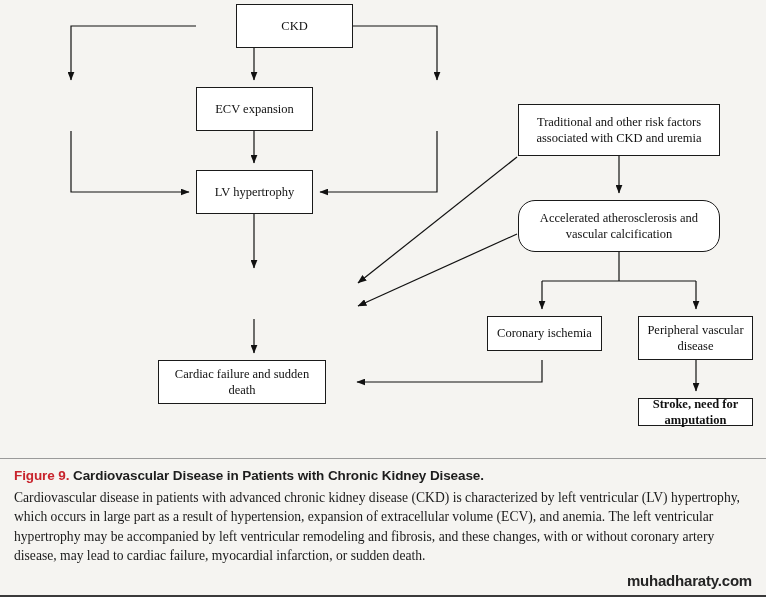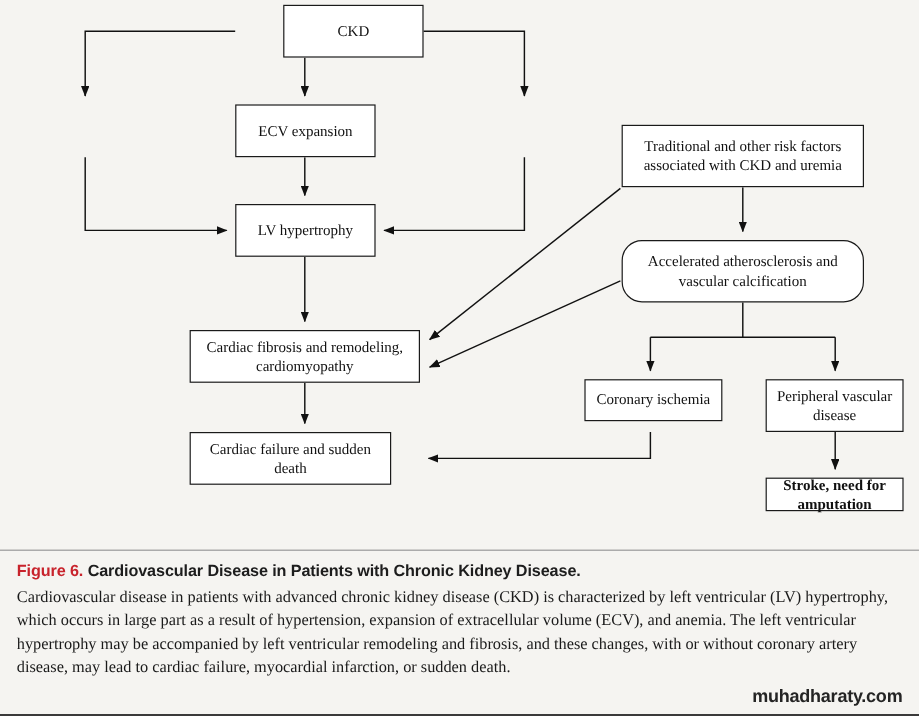--- a/index.html
+++ b/index.html
@@ -156,23 +156,20 @@
     </div>
 
     <div class="node" style="left:196px; top:170px; width:117px; height:44px;">
       <span>LV hypertrophy</span>
     </div>
 
     <div class="node" style="left:518px; top:200px; width:202px; height:52px;border-radius:17px;">
       <span>Accelerated atherosclerosis and vascular calcification</span>
     </div>
 
-    <div class="node" style="left:158px; top:275px; width:192px; height:44px;">
-      <span>Cardiac fibrosis and remodeling, cardiomyopathy</span>
-    </div>
 
     <div class="node" style="left:487px; top:316px; width:115px; height:35px;">
       <span>Coronary ischemia</span>
     </div>
 
     <div class="node" style="left:638px; top:316px; width:115px; height:44px;">
       <span>Peripheral vascular disease</span>
     </div>
 
     <div class="node" style="left:158px; top:360px; width:168px; height:44px;">
@@ -181,18 +178,18 @@
 
     <div class="node" style="left:638px; top:398px; width:115px; height:28px;font-weight:bold;">
       <span>Stroke, need for amputation</span>
     </div>
 
   </div>
 
   <div id="caption-rule"></div>
 
   <div id="caption-block">
-    <div id="caption-title"><span class="figlabel">Figure 6.</span> <span>Cardiovascular Disease in Patients with Chronic Kidney Disease.</span></div>
+    <div id="caption-title"><span class="figlabel">Figure 9.</span> <span>Cardiovascular Disease in Patients with Chronic Kidney Disease.</span></div>
     <div id="caption-body">Cardiovascular disease in patients with advanced chronic kidney disease (CKD) is characterized by left ventricular (LV) hypertrophy, which occurs in large part as a result of hypertension, expansion of extracellular volume (ECV), and anemia. The left ventricular hypertrophy may be accompanied by left ventricular remodeling and fibrosis, and these changes, with or without coronary artery disease, may lead to cardiac failure, myocardial infarction, or sudden death.</div>
     <div id="watermark">muhadharaty.com</div>
   </div>
 
 </div>
 
 </body></html>

